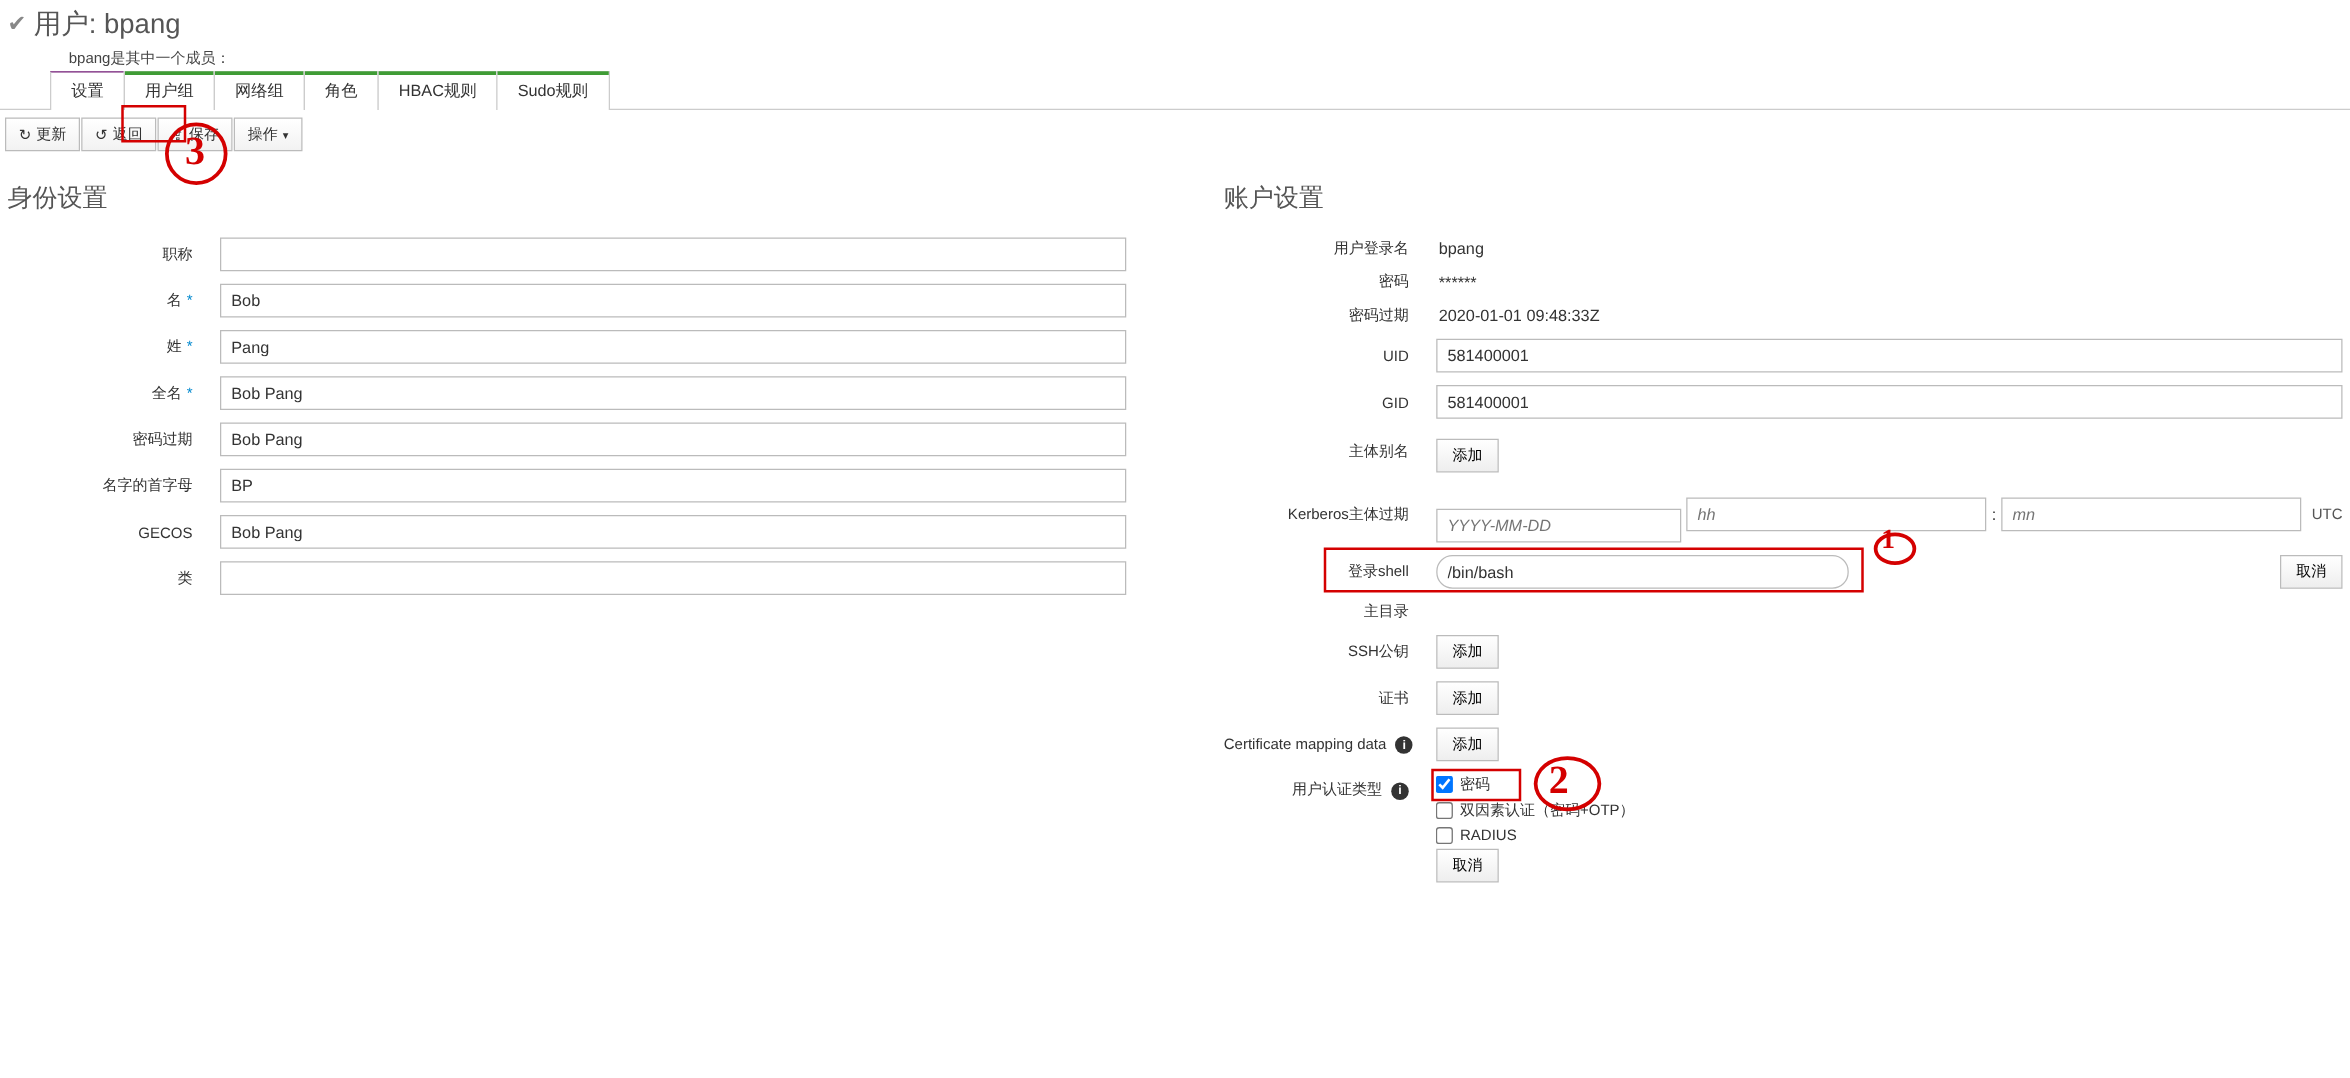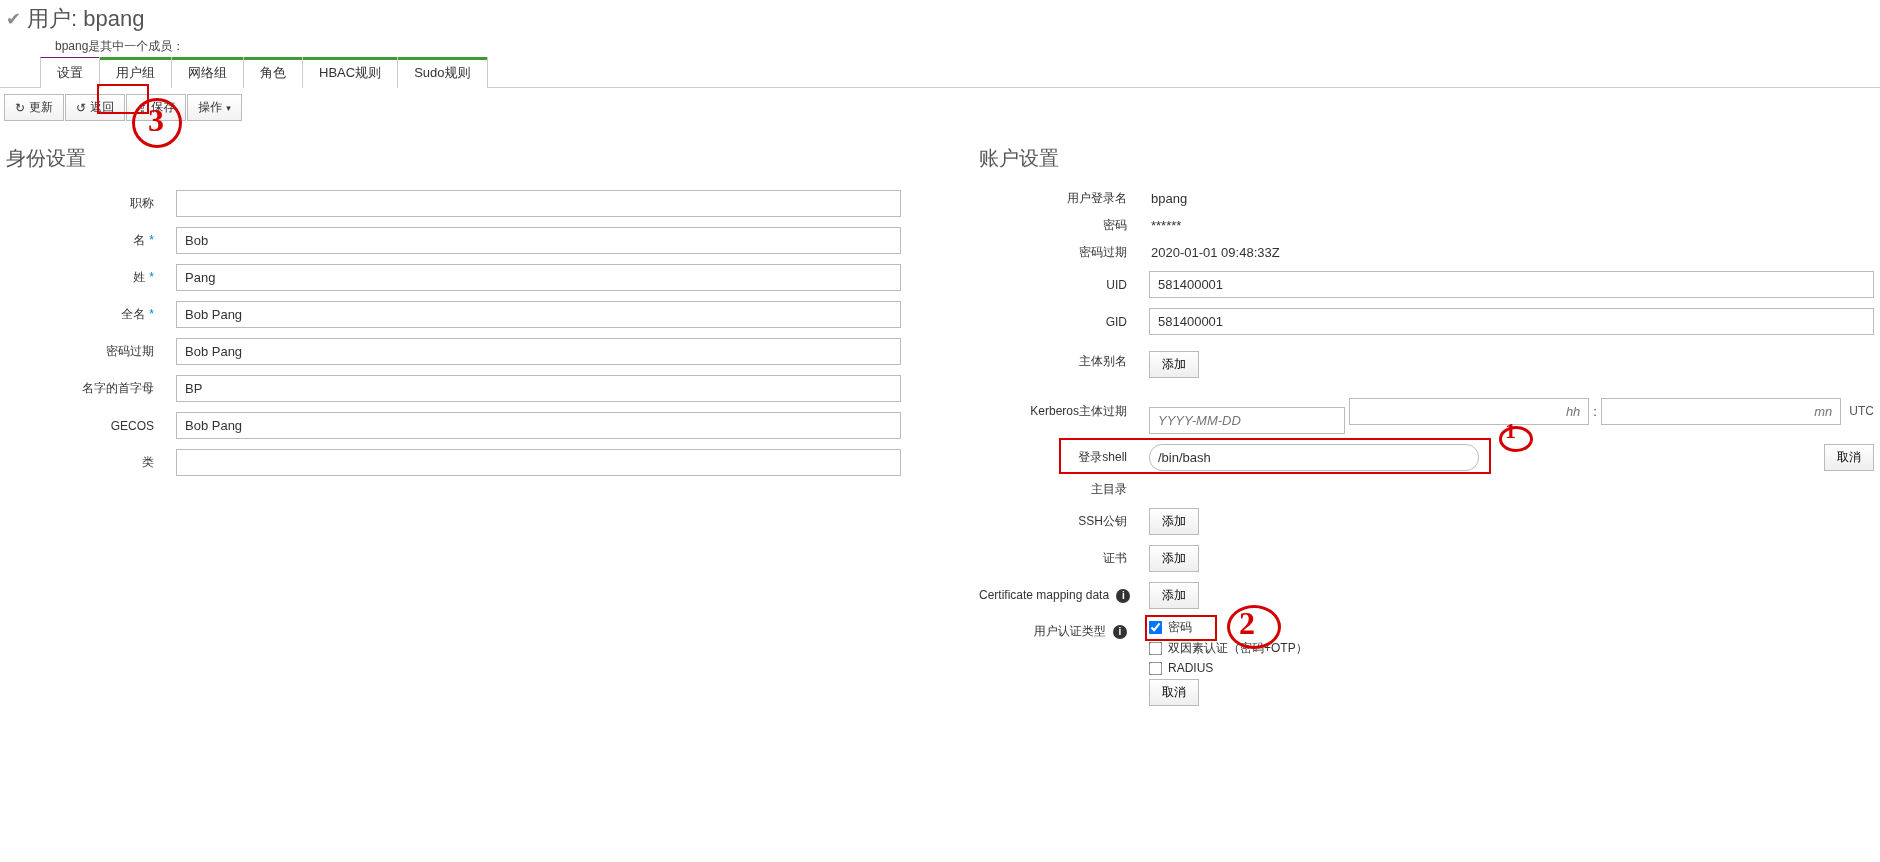--- a/index.html
+++ b/index.html
@@ -21,21 +21,21 @@
     .col-title { font-size: 20px; font-weight: 300; color: #555; margin-bottom: 18px; }
     .field { display: flex; align-items: center; margin-bottom: 10px; }
     .field-label { width: 170px; text-align: right; padding-right: 22px; font-size: 12px; color: #333; white-space: nowrap; }
     .field-label .star { color: #0088ce; margin-left: 4px; }
     .field-input { flex: 1; }
     .field-input input[type=text] { width: 100%; border: 1px solid #bbb; padding: 5px 8px; font-size: 13px; color: #333; }
     .field-static { font-size: 13px; color: #333; padding-left: 2px; }
     .small-btn { border: 1px solid #bbb; background: linear-gradient(#fff,#eee); padding: 4px 12px; font-size: 12px; cursor: pointer; }
     .kerb-row input.date { width: 420px; }
     .kerb-row .group { display: flex; align-items: center; gap: 4px; }
-    .mini-input { width: 34px; border: 1px solid #bbb; padding: 5px 4px; font-size: 12px; text-align: right; color: #999; font-style: italic; }
+    .mini-input { width: 34px; border: 1px solid #bbb; padding: 5px 4px; font-size: 12px; text-align: left; color: #999; font-style: italic; }
     .date-ph { color: #999; font-style: italic; }
     .utc { font-size: 12px; color: #555; margin-left: 4px; }
     .chk-label { font-size: 12px; color: #333; display: flex; align-items: center; gap: 6px; margin-bottom: 4px; }
     .chk-label input { transform: scale(1.05); }
     .info-icon { display: inline-flex; width: 14px; height: 14px; border-radius: 50%; background: #333; color: #fff; align-items: center; justify-content: center; font-size: 10px; font-weight: bold; margin-left: 4px; }
     .hl-login { position: absolute; border: 2px solid #d40000; pointer-events: none; }
     .anno { position: absolute; color: #d40000; font-size: 32px; font-weight: bold; font-family: "Comic Sans MS", cursive; pointer-events: none; }
     .anno-circle { position: absolute; border: 3px solid #d40000; border-radius: 50%; pointer-events: none; }
     .principal-line { display: flex; align-items: center; gap: 8px; }
     .cancel-right { margin-left: auto; }

